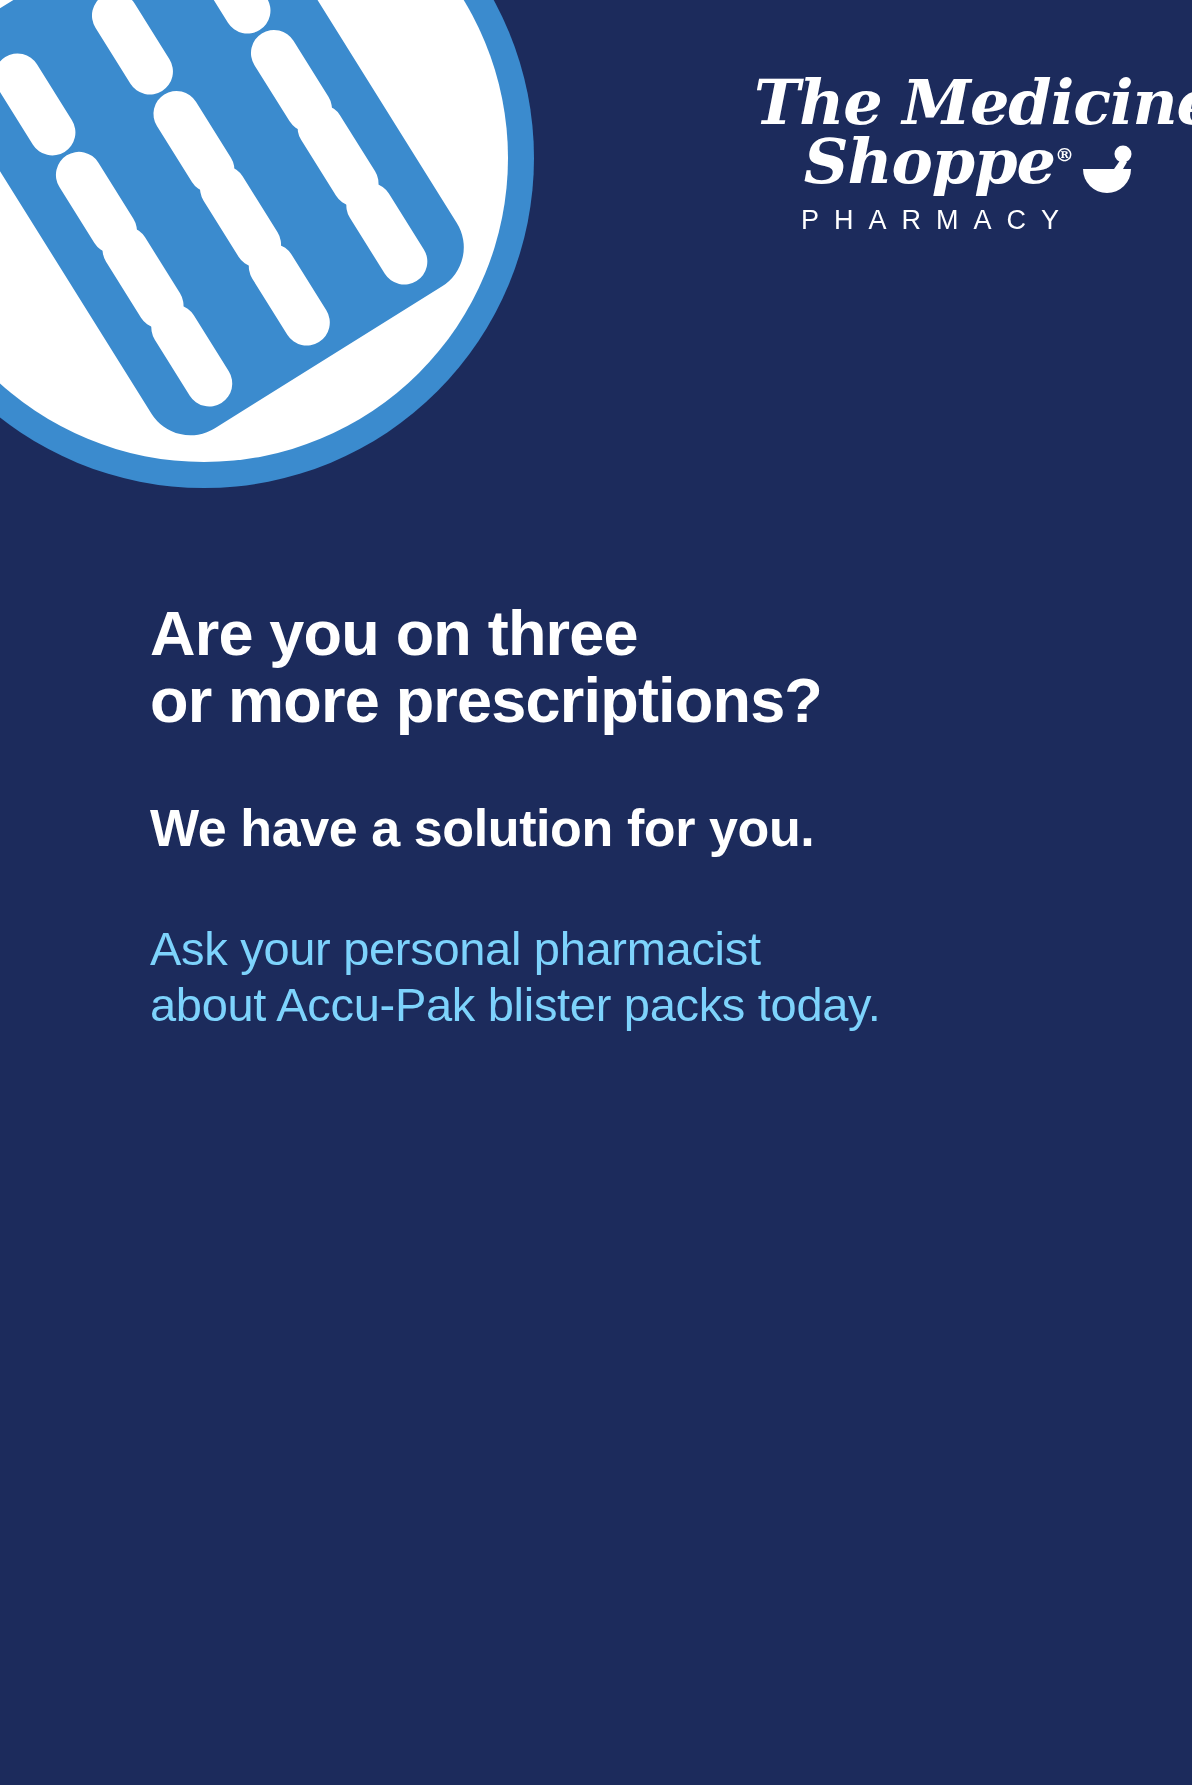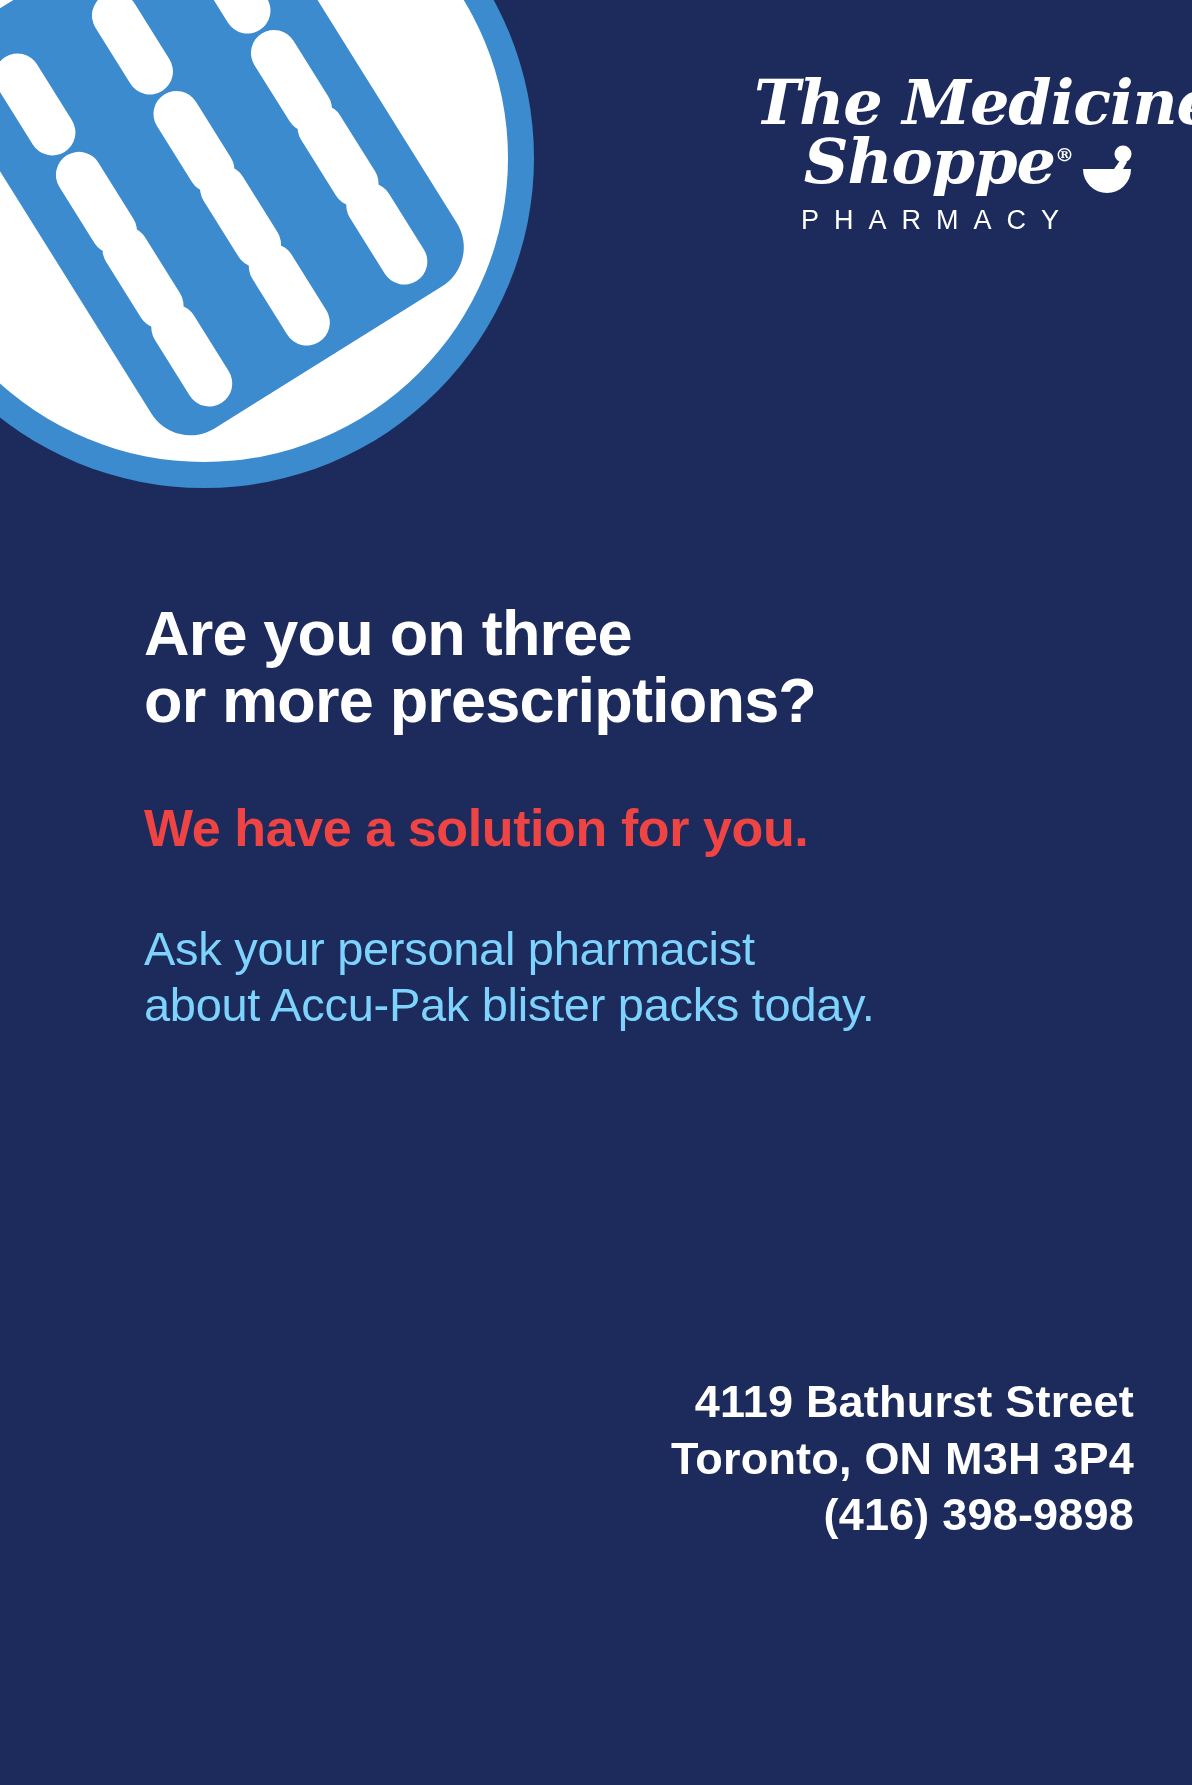--- a/index.html
+++ b/index.html
@@ -112,35 +112,35 @@
     font-weight: 400;
     font-size: 27px;
     letter-spacing: 15px;
     padding-left: 15px;
     margin-top: 12px;
   }
 
   
   .content {
     position: absolute;
-    left: 144px;
+    left: 150px;
     top: 600px;
     width: 960px;
   }
   .headline {
     color: #ffffff;
     font-weight: 700;
     font-size: 63px;
     line-height: 1.06;
     letter-spacing: -0.8px;
     margin: 0 0 66px 0;
     white-space: pre-line;
   }
   .accent {
-    color: #ef4444;
+    color: #ffffff;
     font-weight: 700;
     font-size: 52px;
     line-height: 1.1;
     letter-spacing: -0.4px;
     margin: 0 0 64px 0;
   }
   .body-copy {
     color: #7dd3fc;
     font-weight: 300;
     font-size: 47px;
@@ -205,19 +205,14 @@
   </div>
 
   <div class="content">
     <h1 class="headline">Are you on three
 or more prescriptions?</h1>
     <p class="accent">We have a solution for you.</p>
     <p class="body-copy">Ask your personal pharmacist
 about Accu-Pak blister packs today.</p>
   </div>
 
-  <div class="footer">
-    <div class="footer-line">4119 Bathurst Street</div>
-    <div class="footer-line">Toronto, ON M3H 3P4</div>
-    <div class="footer-line">(416) 398-9898</div>
-  </div>
 
 </div>
 
 </body></html>

